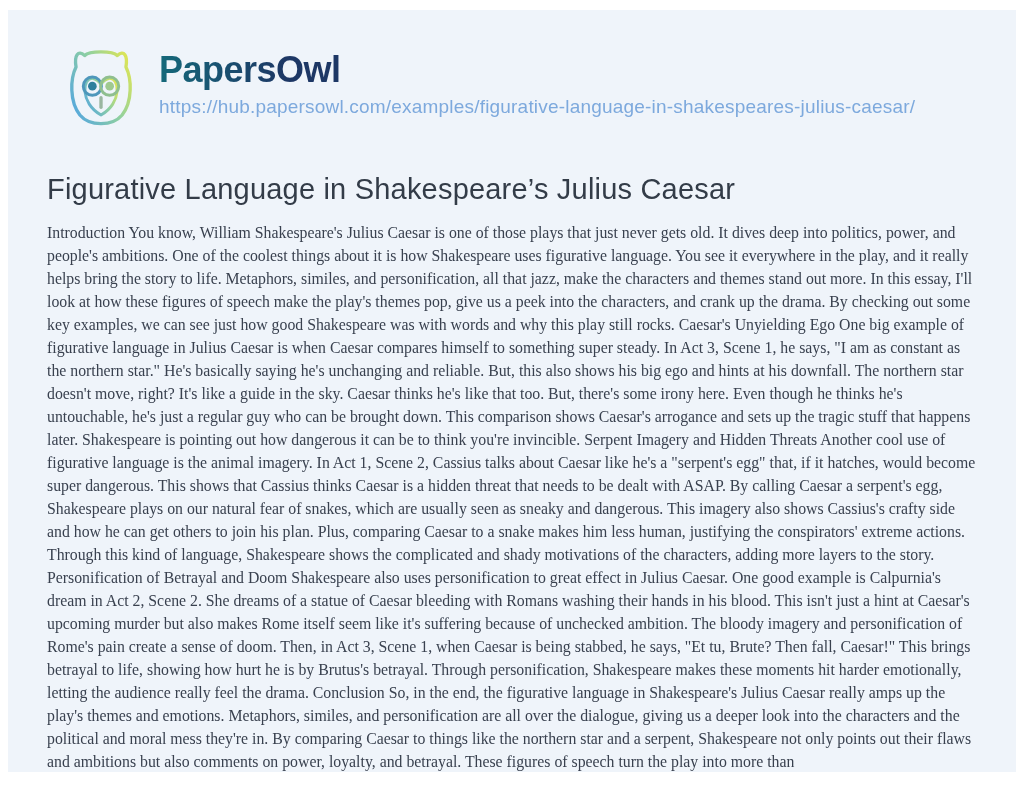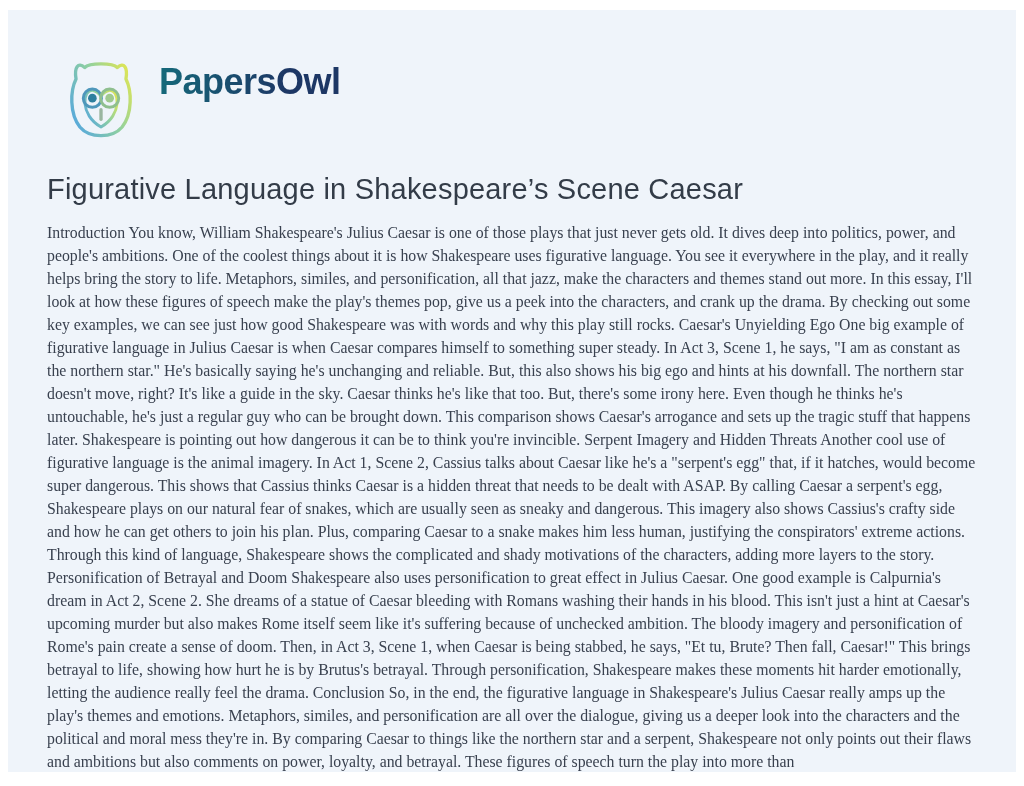--- a/index.html
+++ b/index.html
@@ -7,21 +7,21 @@
   body { font-family: "Liberation Sans", sans-serif; position: relative; }
 
   .canvas {
     position: absolute;
     left: 8px; top: 10px; right: 8px; bottom: 14px;
     background: #eff4fa;
   }
 
   .header {
     position: absolute;
-    left: 39px; top: 44px;
+    left: 39px; top: 32px;
     display: flex;
     align-items: flex-start;
   }
   .logo {
     width: 108px; height: 96px;
     flex: 0 0 auto;
   }
   .brand-block { margin-left: 4px; padding-top: 8px; }
   .brand {
     font-size: 36px;
@@ -88,20 +88,21 @@
         <circle cx="41" cy="46" r="4.5" fill="#2e7f9e"></circle>
 
         <circle cx="59" cy="46" r="9.5" fill="none" stroke="#8fbf8f" stroke-width="3"></circle>
         <circle cx="59" cy="46" r="4.5" fill="#9fc98f"></circle>
 
         <path d="M50,58 L50,68" stroke="#9ab6a0" stroke-width="3.5" stroke-linecap="round"></path>
       </svg>
     </div>
     <div class="brand-block">
       <span class="brand">PapersOwl</span>
+      <a class="url" href="#">https://hub.papersowl.com/examples/figurative-language-in-shakespeares-julius-caesar/</a>
     </div>
   </div>
 
-  <h1 class="title">Figurative Language in Shakespeare’s Scene Caesar</h1>
+  <h1 class="title">Figurative Language in Shakespeare’s Julius Caesar</h1>
 
   <p class="body-text">Introduction You know, William Shakespeare's Julius Caesar is one of those plays that just never gets old. It dives deep into politics, power, and people's ambitions. One of the coolest things about it is how Shakespeare uses figurative language. You see it everywhere in the play, and it really helps bring the story to life. Metaphors, similes, and personification, all that jazz, make the characters and themes stand out more. In this essay, I'll look at how these figures of speech make the play's themes pop, give us a peek into the characters, and crank up the drama. By checking out some key examples, we can see just how good Shakespeare was with words and why this play still rocks. Caesar's Unyielding Ego One big example of figurative language in Julius Caesar is when Caesar compares himself to something super steady. In Act 3, Scene 1, he says, "I am as constant as the northern star." He's basically saying he's unchanging and reliable. But, this also shows his big ego and hints at his downfall. The northern star doesn't move, right? It's like a guide in the sky. Caesar thinks he's like that too. But, there's some irony here. Even though he thinks he's untouchable, he's just a regular guy who can be brought down. This comparison shows Caesar's arrogance and sets up the tragic stuff that happens later. Shakespeare is pointing out how dangerous it can be to think you're invincible. Serpent Imagery and Hidden Threats Another cool use of figurative language is the animal imagery. In Act 1, Scene 2, Cassius talks about Caesar like he's a "serpent's egg" that, if it hatches, would become super dangerous. This shows that Cassius thinks Caesar is a hidden threat that needs to be dealt with ASAP. By calling Caesar a serpent's egg, Shakespeare plays on our natural fear of snakes, which are usually seen as sneaky and dangerous. This imagery also shows Cassius's crafty side and how he can get others to join his plan. Plus, comparing Caesar to a snake makes him less human, justifying the conspirators' extreme actions. Through this kind of language, Shakespeare shows the complicated and shady motivations of the characters, adding more layers to the story. Personification of Betrayal and Doom Shakespeare also uses personification to great effect in Julius Caesar. One good example is Calpurnia's dream in Act 2, Scene 2. She dreams of a statue of Caesar bleeding with Romans washing their hands in his blood. This isn't just a hint at Caesar's upcoming murder but also makes Rome itself seem like it's suffering because of unchecked ambition. The bloody imagery and personification of Rome's pain create a sense of doom. Then, in Act 3, Scene 1, when Caesar is being stabbed, he says, "Et tu, Brute? Then fall, Caesar!" This brings betrayal to life, showing how hurt he is by Brutus's betrayal. Through personification, Shakespeare makes these moments hit harder emotionally, letting the audience really feel the drama. Conclusion So, in the end, the figurative language in Shakespeare's Julius Caesar really amps up the play's themes and emotions. Metaphors, similes, and personification are all over the dialogue, giving us a deeper look into the characters and the political and moral mess they're in. By comparing Caesar to things like the northern star and a serpent, Shakespeare not only points out their flaws and ambitions but also comments on power, loyalty, and betrayal. These figures of speech turn the play into more than</p>
 
 </div>
 
 </body></html>

